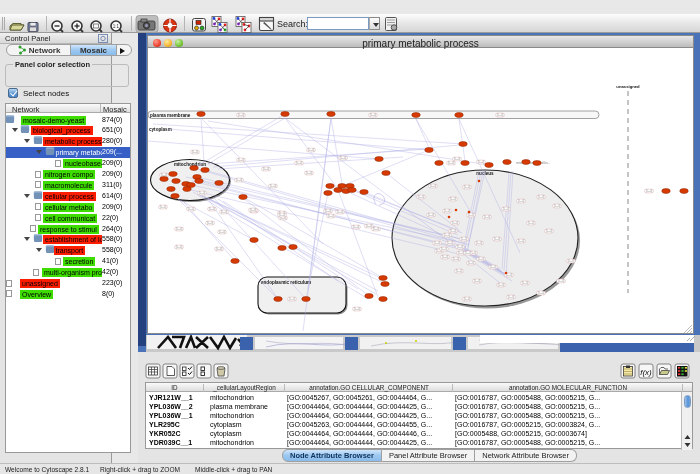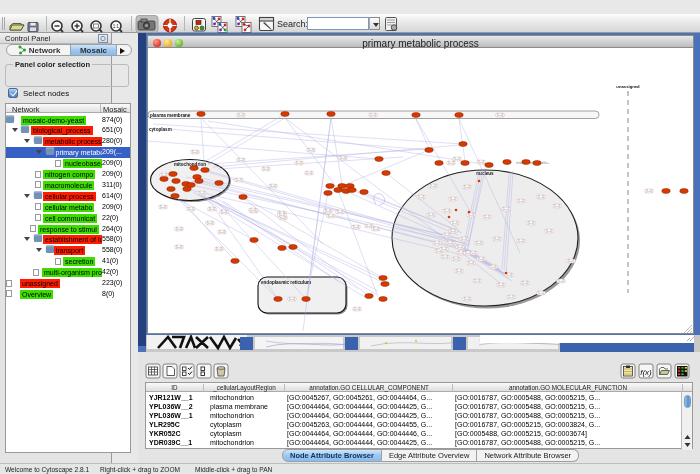--- a/index.html
+++ b/index.html
@@ -755,21 +755,21 @@
       <div id="dscroll">
           <div id="dthumb"></div>
         <svg width="11" height="58" style="position:absolute;left:0;top:0">
           <path d="M5.5 43 L8.5 47 L2.5 47 Z" fill="#333"></path>
           <path d="M5.5 55 L8.5 51 L2.5 51 Z" fill="#333"></path>
         </svg>
       </div>
     </div>
     <div id="dtabs">
       <div class="dtab first on">Node Attribute Browser</div>
-      <div class="dtab">Edge Attribute Overview</div>
+      <div class="dtab">Panel Attribute Browser</div>
       <div class="dtab last">Network Attribute Browser</div>
     </div>
   </div>
 
   <div id="statusbar" class="abs">
     <span style="left:5px">Welcome to Cytoscape 2.8.1</span>
     <span style="left:100px">Right-click + drag to ZOOM</span>
     <span style="left:195px">Middle-click + drag to PAN</span>
   </div>
 </div>

